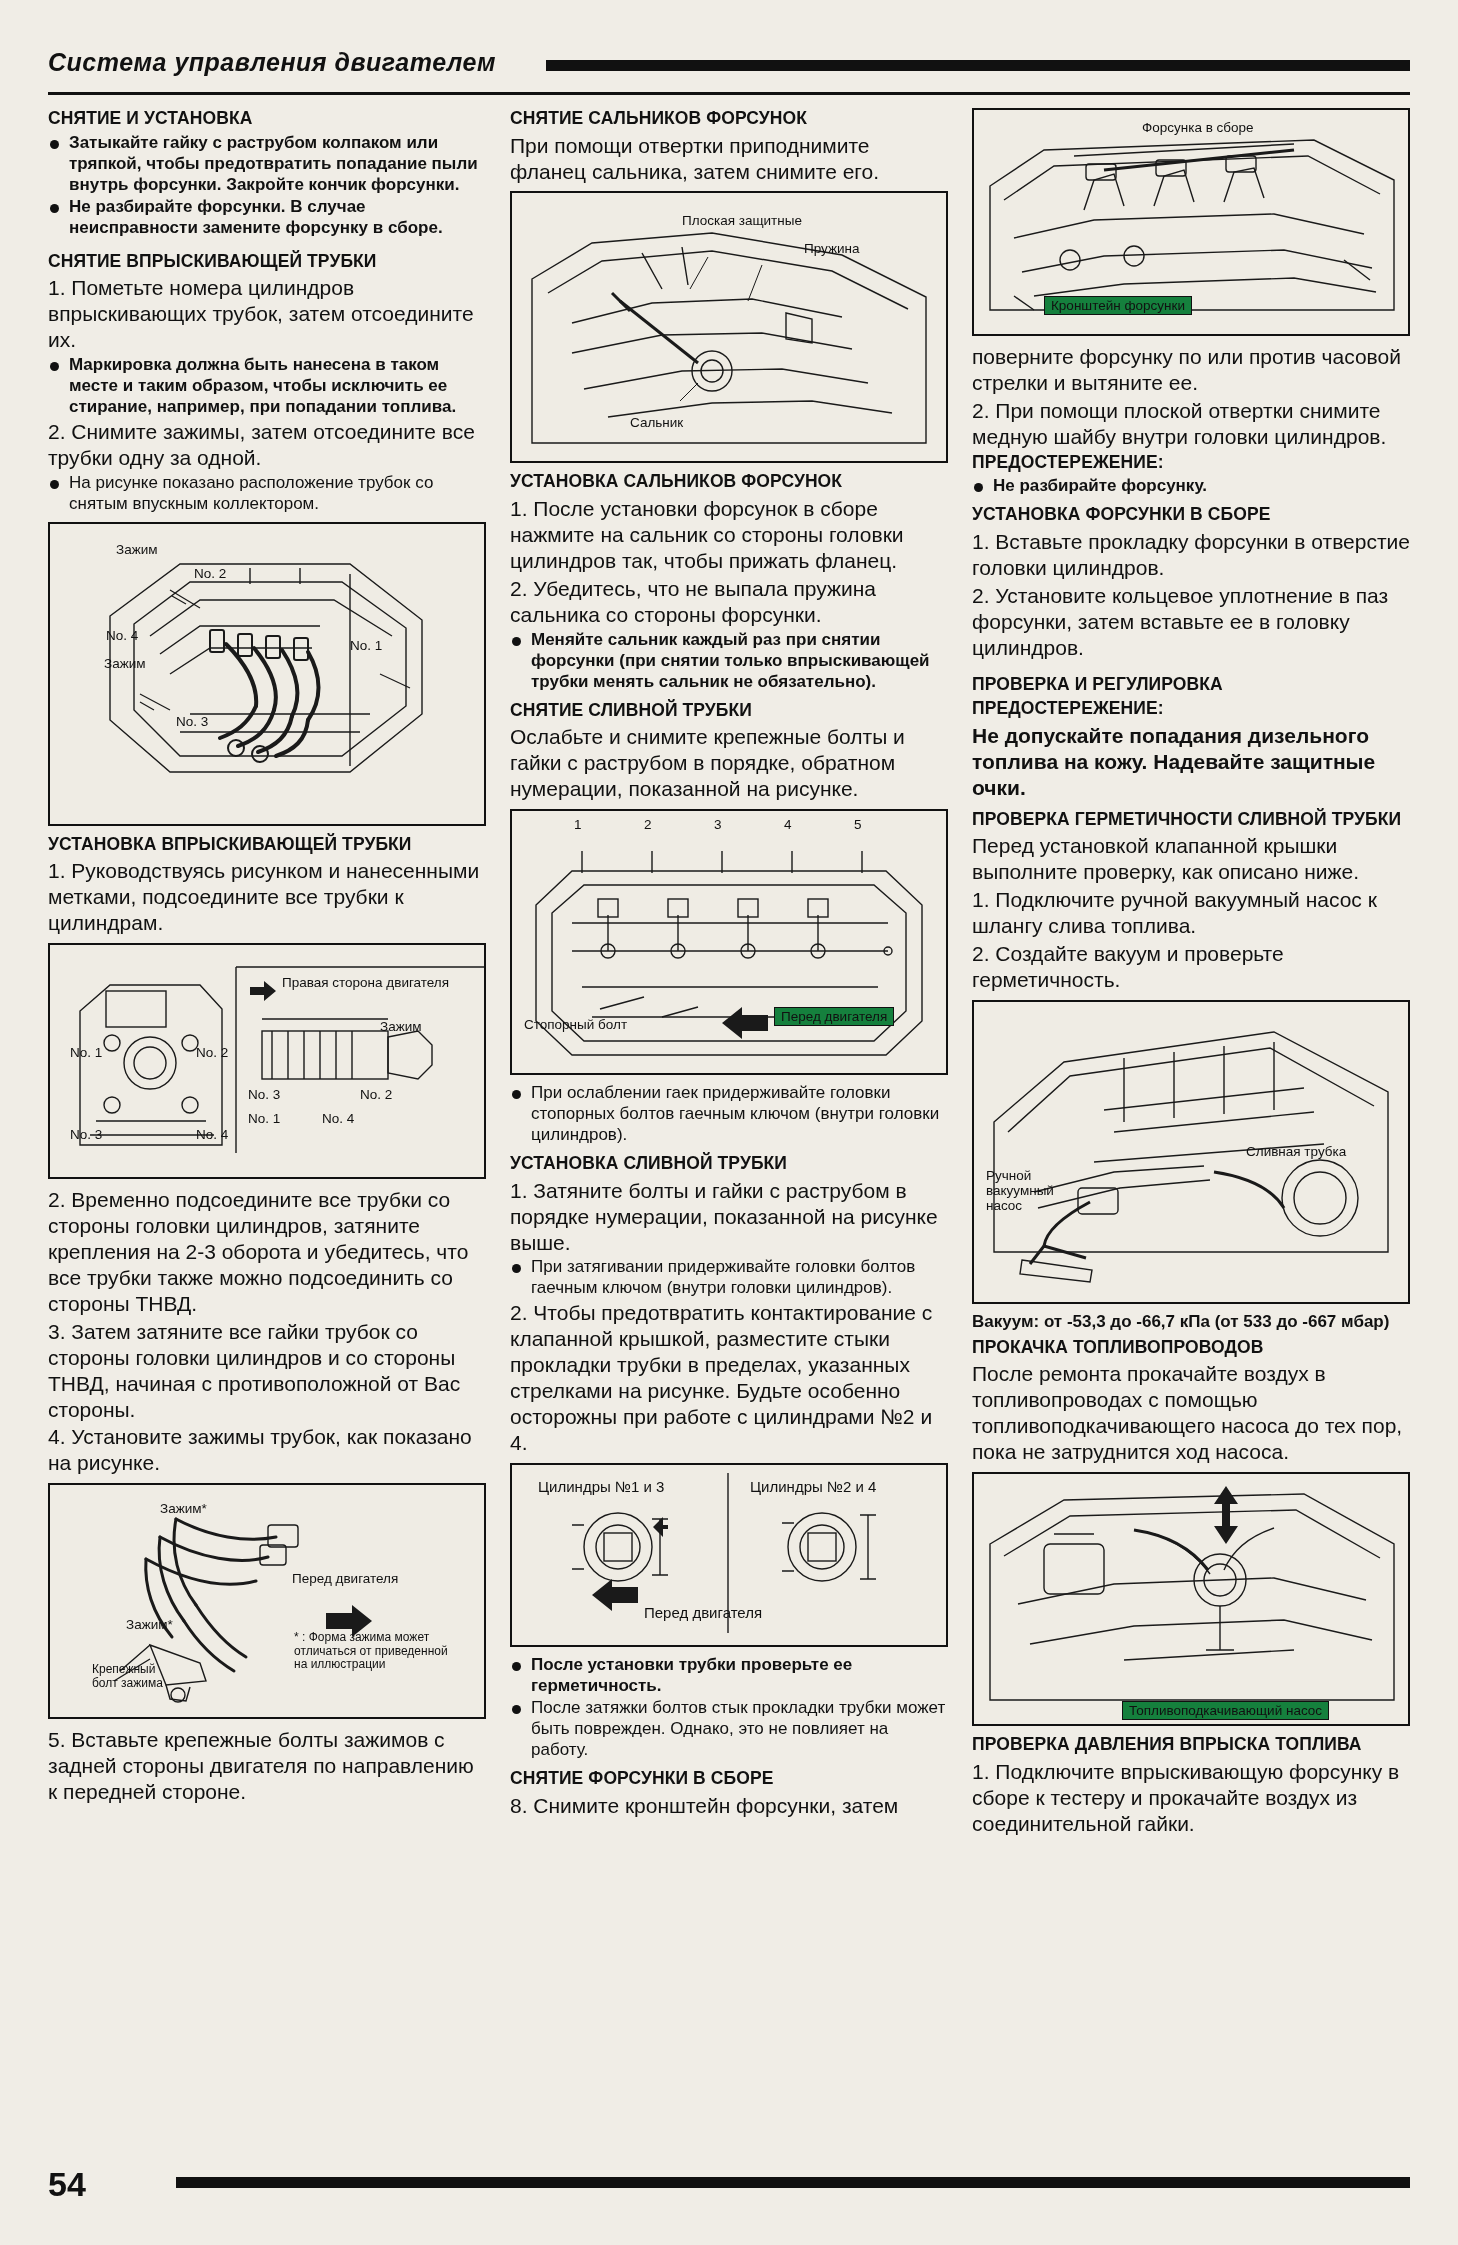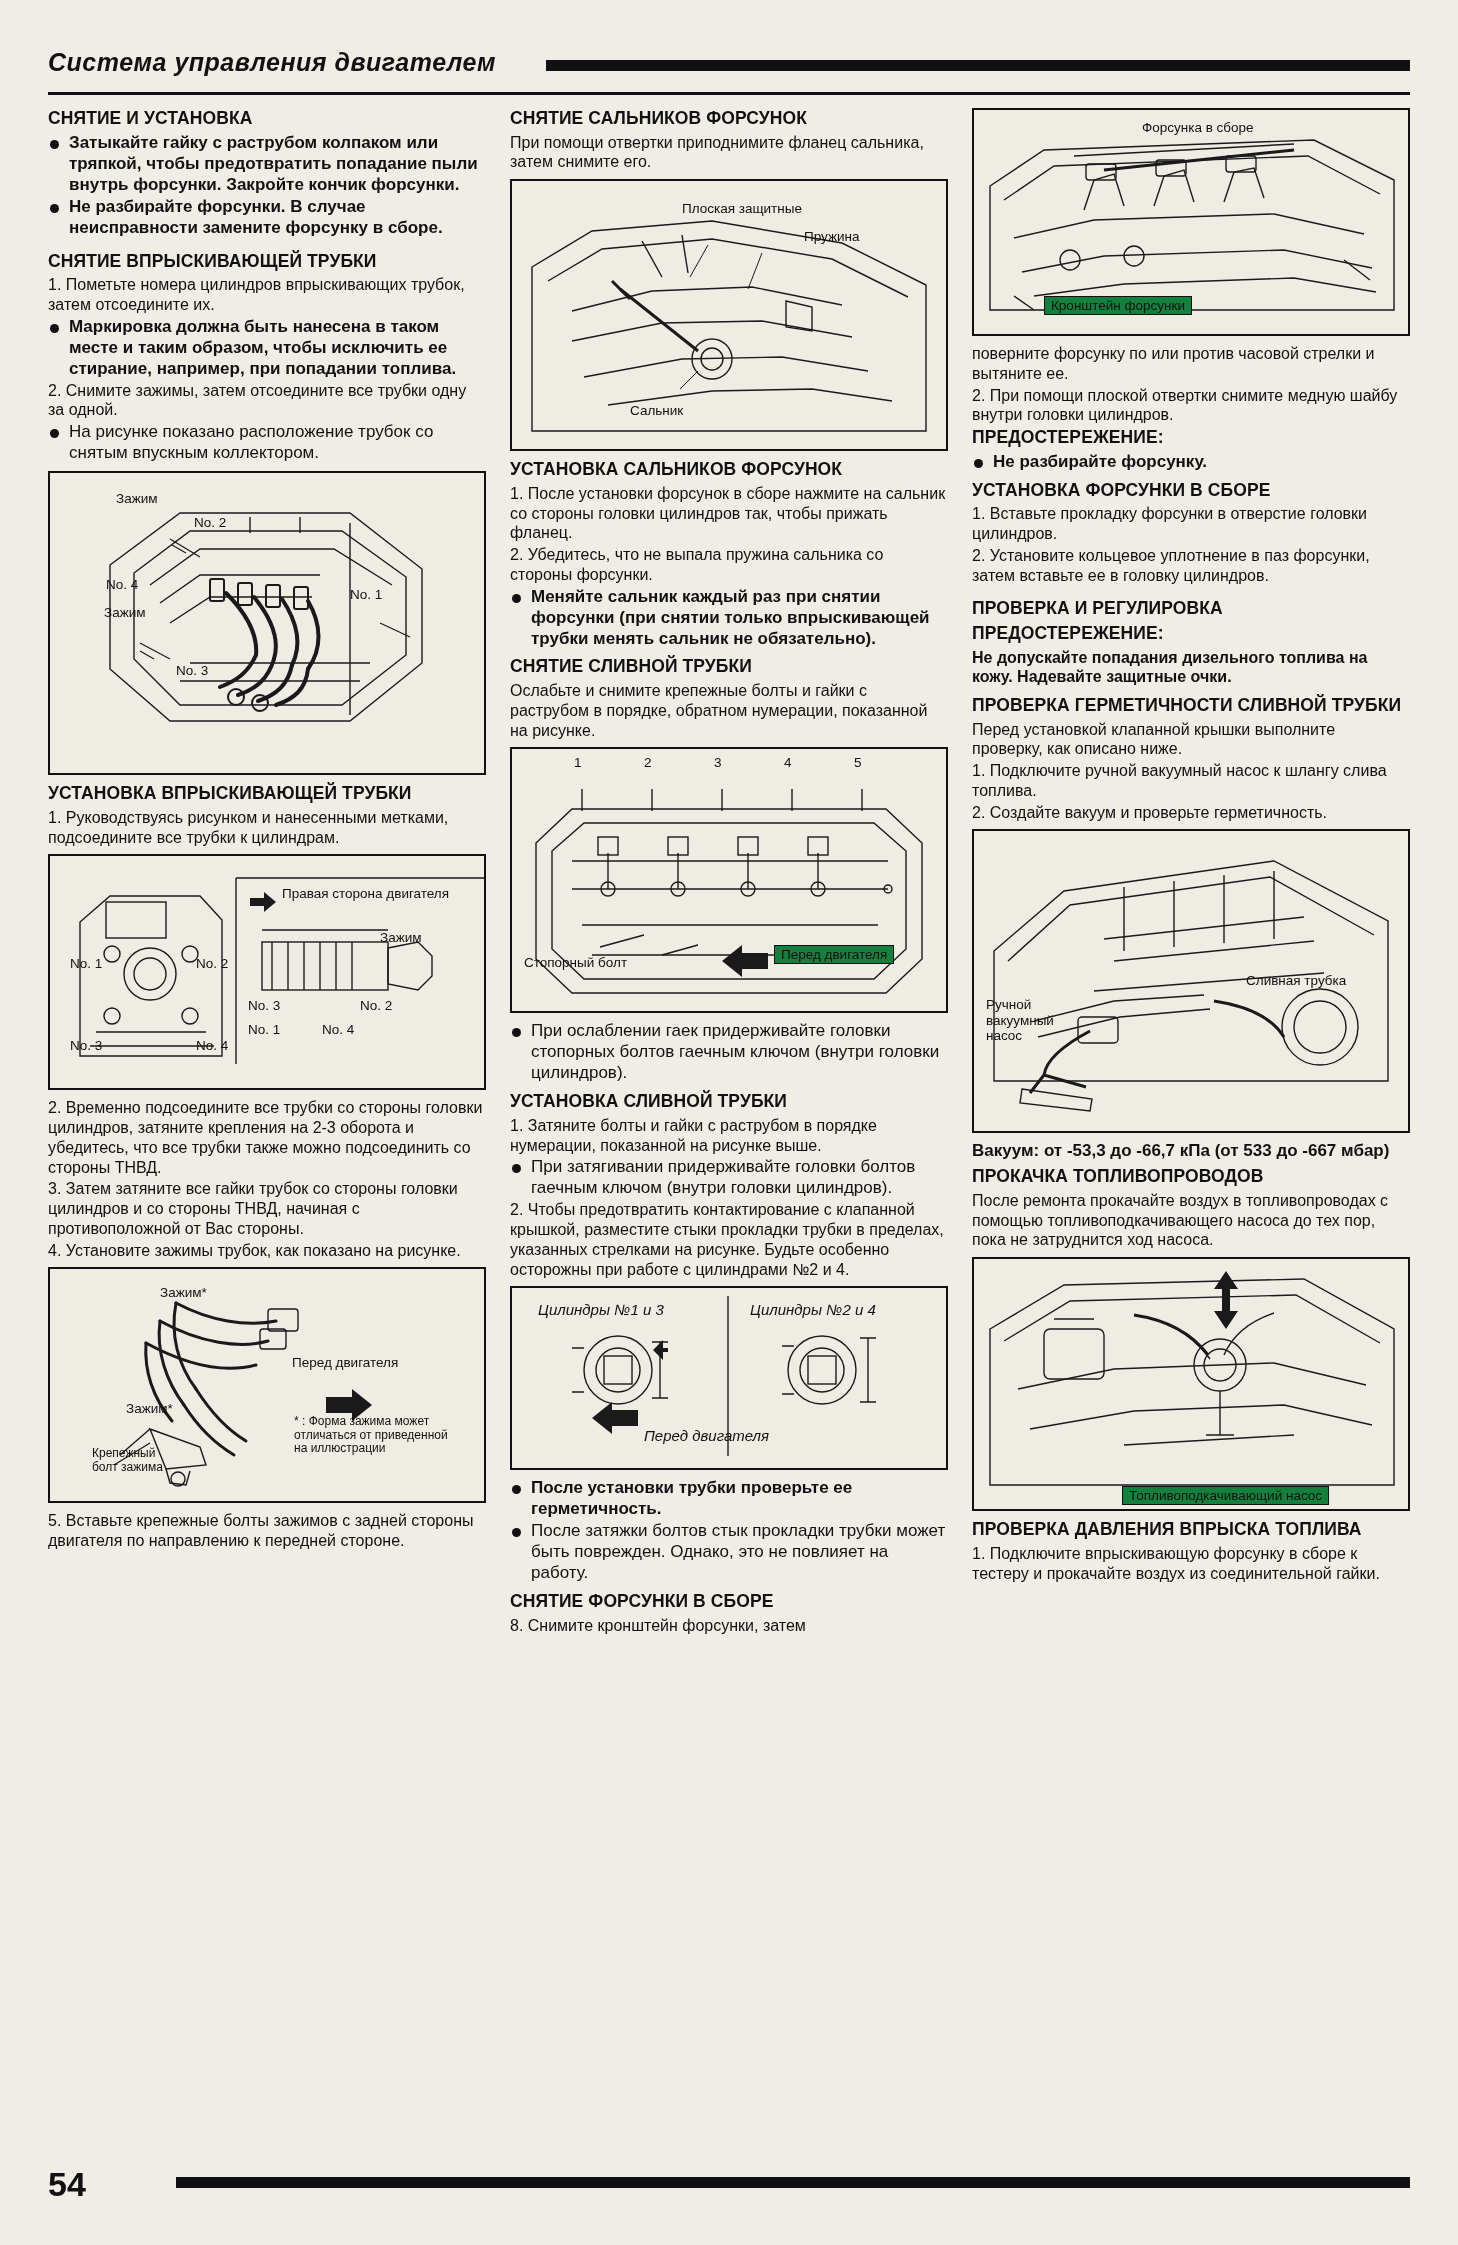--- a/index.html
+++ b/index.html
@@ -45,21 +45,21 @@
   }
   #col1{left:48px;}
   #col2{left:510px;}
   #col3{left:972px;}
 
   h3.sec{
     font-size:17.5px;font-weight:bold;margin:0 0 4px 0;line-height:1.18;
     letter-spacing:0.1px;
   }
   p.txt{
-    font-size:16px;margin:0 0 2px 0;line-height:1.235;
+    font-size:21px;margin:0 0 2px 0;line-height:1.235;
   }
   p.b{font-weight:bold;}
   ul.lst{margin:0;padding:0;list-style:none;}
   ul.lst li{
     font-size:17px;line-height:1.235;margin:0 0 1px 0;
     padding-left:21px;position:relative;
   }
   li.bullet::before{
     content:"";position:absolute;left:2px;top:7px;width:9px;height:9px;
     background:#111;border-radius:50%;
@@ -317,21 +317,21 @@
     </ul>
 
     <div class="sp-s"></div>
     <h3 class="sec">УСТАНОВКА СЛИВНОЙ ТРУБКИ</h3>
     <p class="txt">1. Затяните болты и гайки с раструбом в порядке нумерации, показанной на рисунке выше.</p>
     <ul class="lst">
       <li class="bullet" style="font-weight:normal;">При затягивании придерживайте головки болтов гаечным ключом (внутри головки цилиндров).</li>
     </ul>
     <p class="txt">2. Чтобы предотвратить контактирование с клапанной крышкой, разместите стыки прокладки трубки в пределах, указанных стрелками на рисунке. Будьте особенно осторожны при работе с цилиндрами №2 и 4.</p>
 
-    <div class="fig" style="height:180px;font-style:italic;">
+    <div class="fig" style="height:180px;">
       <svg width="434" height="176" viewBox="0 0 434 176">
         <g fill="none" stroke="#1a1a1a" stroke-width="1.4">
           <path d="M216 8 L216 168"></path>
           <circle cx="106" cy="82" r="34"></circle>
           <circle cx="106" cy="82" r="22"></circle>
           <rect x="92" y="68" width="28" height="28"></rect>
           <path d="M60 60 L72 60 M60 104 L72 104"></path>
           <path d="M148 54 L148 110"></path>
           <path d="M140 54 L156 54 M140 110 L156 110"></path>
           <circle cx="310" cy="82" r="34"></circle>

